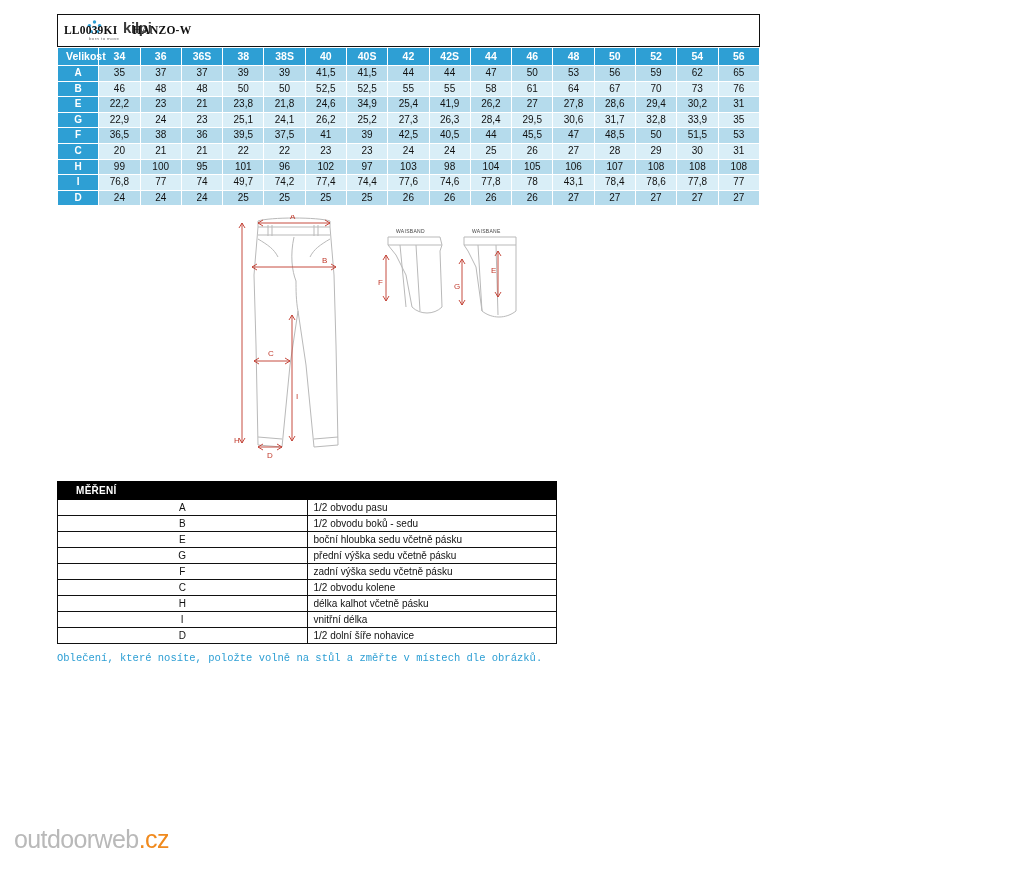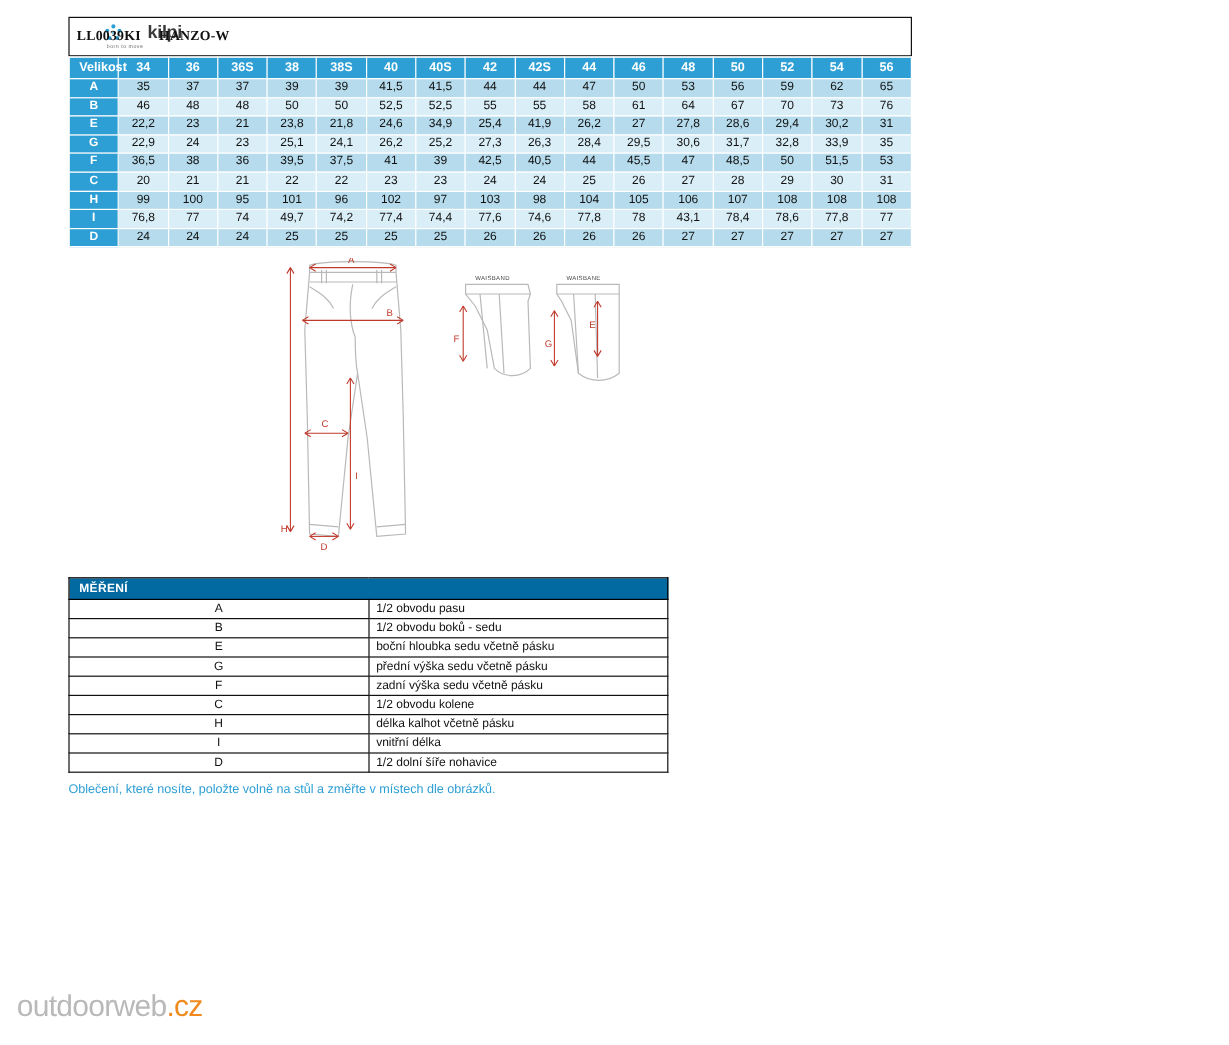--- a/index.html
+++ b/index.html
@@ -125,24 +125,24 @@
     position: absolute;
     left: 57px;
     top: 481px;
     width: 500px;
     border-collapse: collapse;
     table-layout: fixed;
     font-size: 10px;
     color: #111111;
   }
   .legend th.legend-head {
-    background: #0369a1;
+    background: #000000;
     color: #ffffff;
     text-align: left;
-    padding-left: 8px;
+    padding-left: 18px;
     font-size: 10px;
     height: 15px;
     line-height: 15px;
     font-weight: bold;
     letter-spacing: 0.3px;
     border: 1px solid #000000;
   }
   .legend td {
     border: 1px solid #111111;
     height: 15px;
@@ -158,20 +158,21 @@
   .legend td.val { padding-left: 6px; }
 
   
   .notes {
     position: absolute;
     left: 57px;
     top: 650px;
     font-size: 10.5px;
     color: #2e9fd4;
     line-height: 16px;
+    font-family: Liberation Mono, monospace;
   }
 
   
   .watermark {
     position: absolute;
     left: 14px;
     top: 825px;
     font-size: 25px;
     font-weight: normal;
     letter-spacing: -0.6px;

